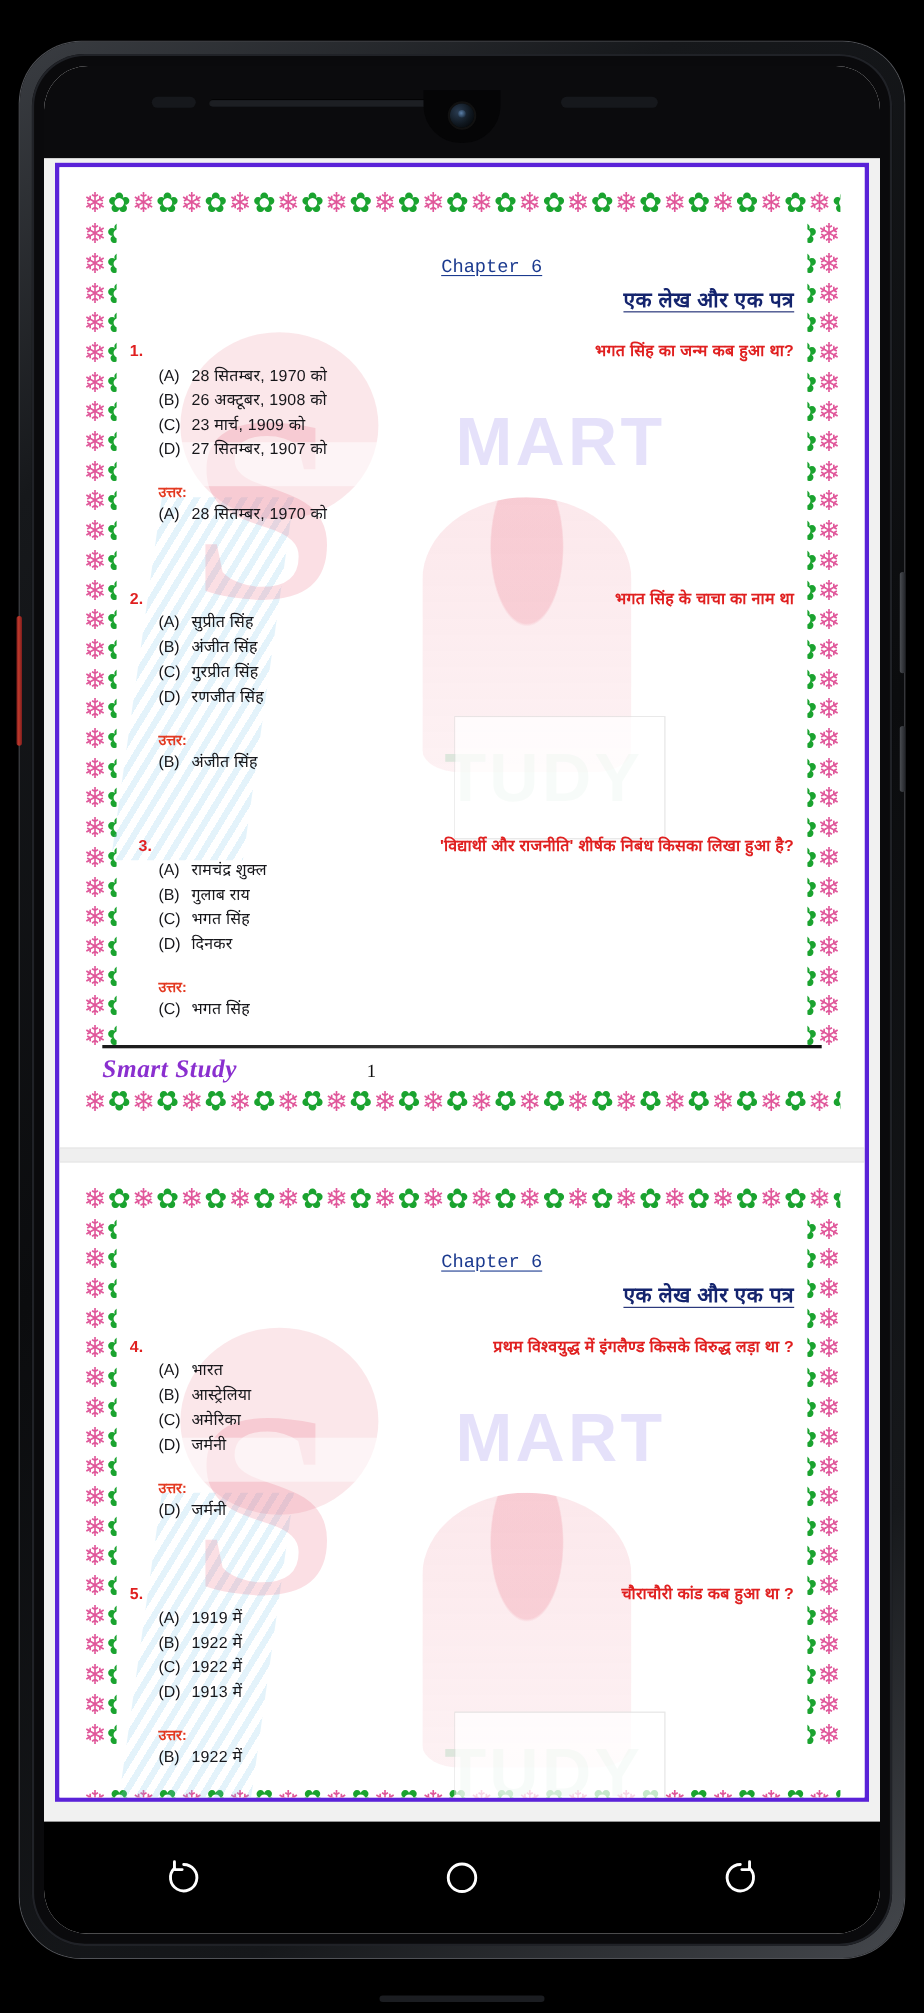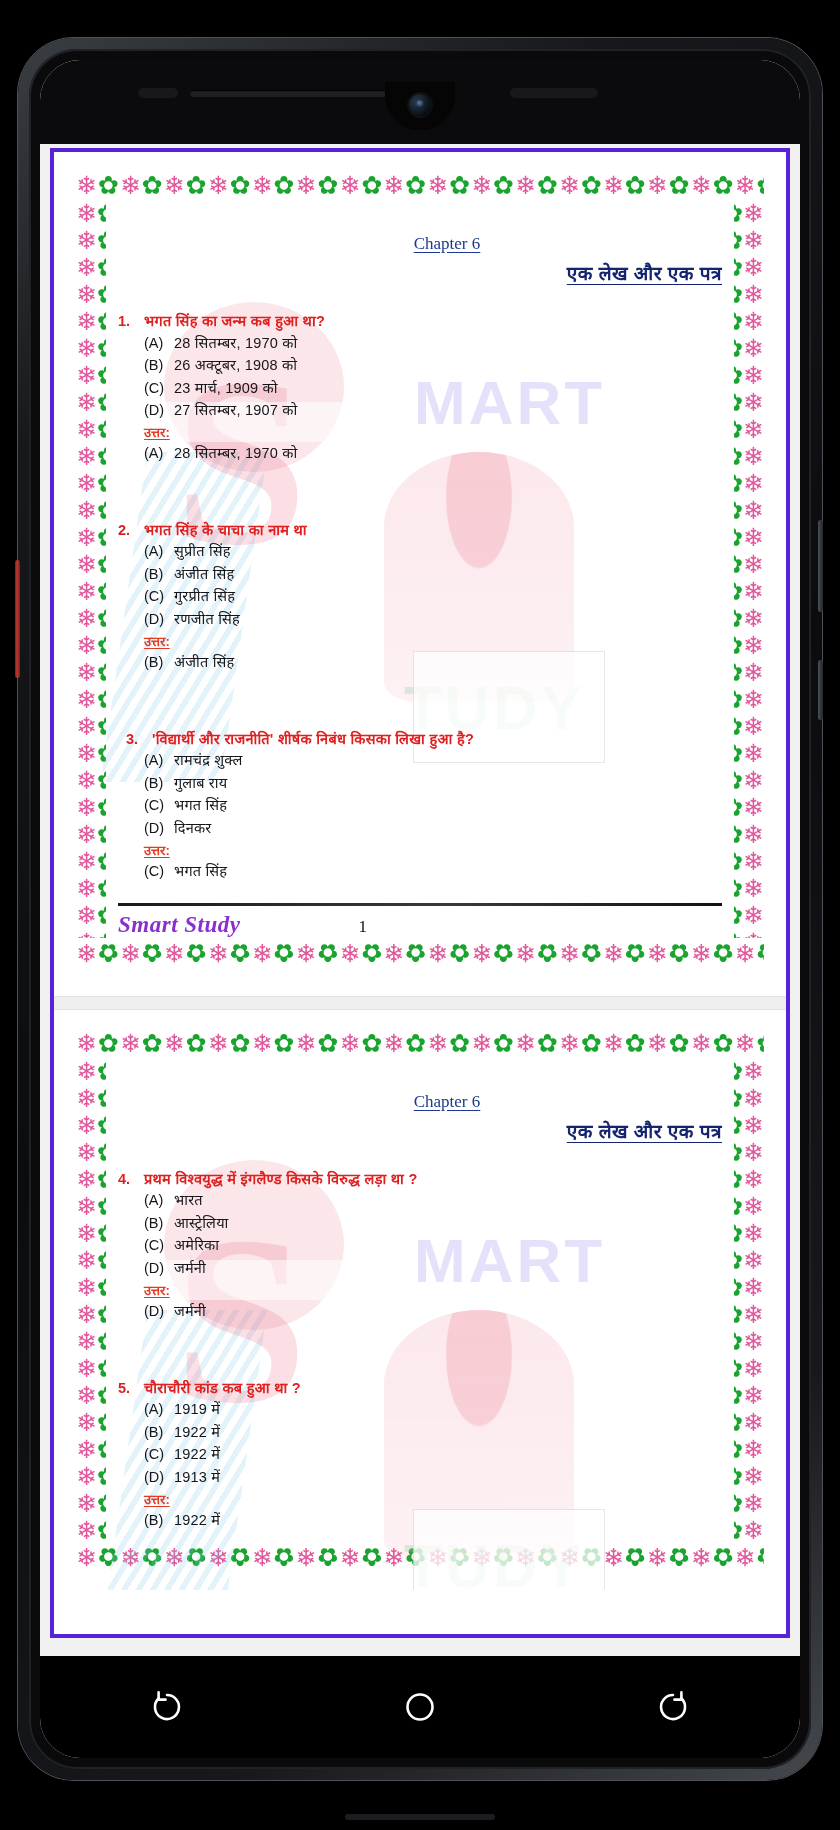--- a/index.html
+++ b/index.html
@@ -210,21 +210,21 @@
     box-shadow: 0 0 0 1px rgba(220,220,220,0.7);
   }
   .wm-stripe {
     position:absolute;
     background: repeating-linear-gradient(115deg, rgba(130,200,235,0.22) 0 6px, rgba(255,255,255,0) 6px 13px);
   }
 
   
   .chapter {
     text-align: center;
-    font-family: Liberation Serif, serif;
+    font-family: Liberation Mono, monospace;
     font-size: 17px;
     color: #1b3a8f;
     text-decoration: underline;
     text-underline-offset: 3px;
     margin-left: 54px;
   }
   .chapter-title {
     text-align: right;
     font-family: "Liberation Sans", sans-serif;
     font-size: 19px;
@@ -241,55 +241,54 @@
   .qblock.gap-lg { margin-top: 56px; }
   .q-line {
     display: flex;
     font-size: 14.5px;
     font-weight: bold;
     color: #e02020;
     line-height: 1.35;
   }
   .q-num { width: 26px; flex: 0 0 26px; text-align: left; }
   .q-num.indent { width: 34px; flex: 0 0 34px; padding-left: 8px; }
-  .q-text { flex: 1; letter-spacing: .3px; }
+  .q-text { flex: 1; letter-spacing: .3px; text-align: right; }
 
   .opt-line {
     display: flex;
     font-size: 14.5px;
     color: #16161a;
     line-height: 1.55;
     padding-left: 26px;
   }
   .opt-key { width: 30px; flex: 0 0 30px; }
   .opt-val { flex: 1; letter-spacing: .2px; }
 
   .ans-label {
     padding-left: 26px;
     font-size: 13px;
     color: #e33a22;
     font-weight: bold;
-    text-decoration: underline;
     text-underline-offset: 2px;
-    margin-top: 2px;
+    margin-top: 18px;
   }
   .ans-line {
     display: flex;
     font-size: 14.5px;
     color: #16161a;
     line-height: 1.55;
     padding-left: 26px;
     margin-top: 1px;
   }
 
   
   .page-footer {
     position: relative;
     z-index: 5;
-    margin: 0 42px;
+    margin: 0 17px;
     padding-top: 10px;
   }
   .footer-rule {
     height: 3px;
     background: linear-gradient(90deg,#1a1a1a,#3a3a3a 55%,#111);
     margin-bottom: 6px;
   }
   .footer-row {
     display: flex;
     align-items: baseline;

